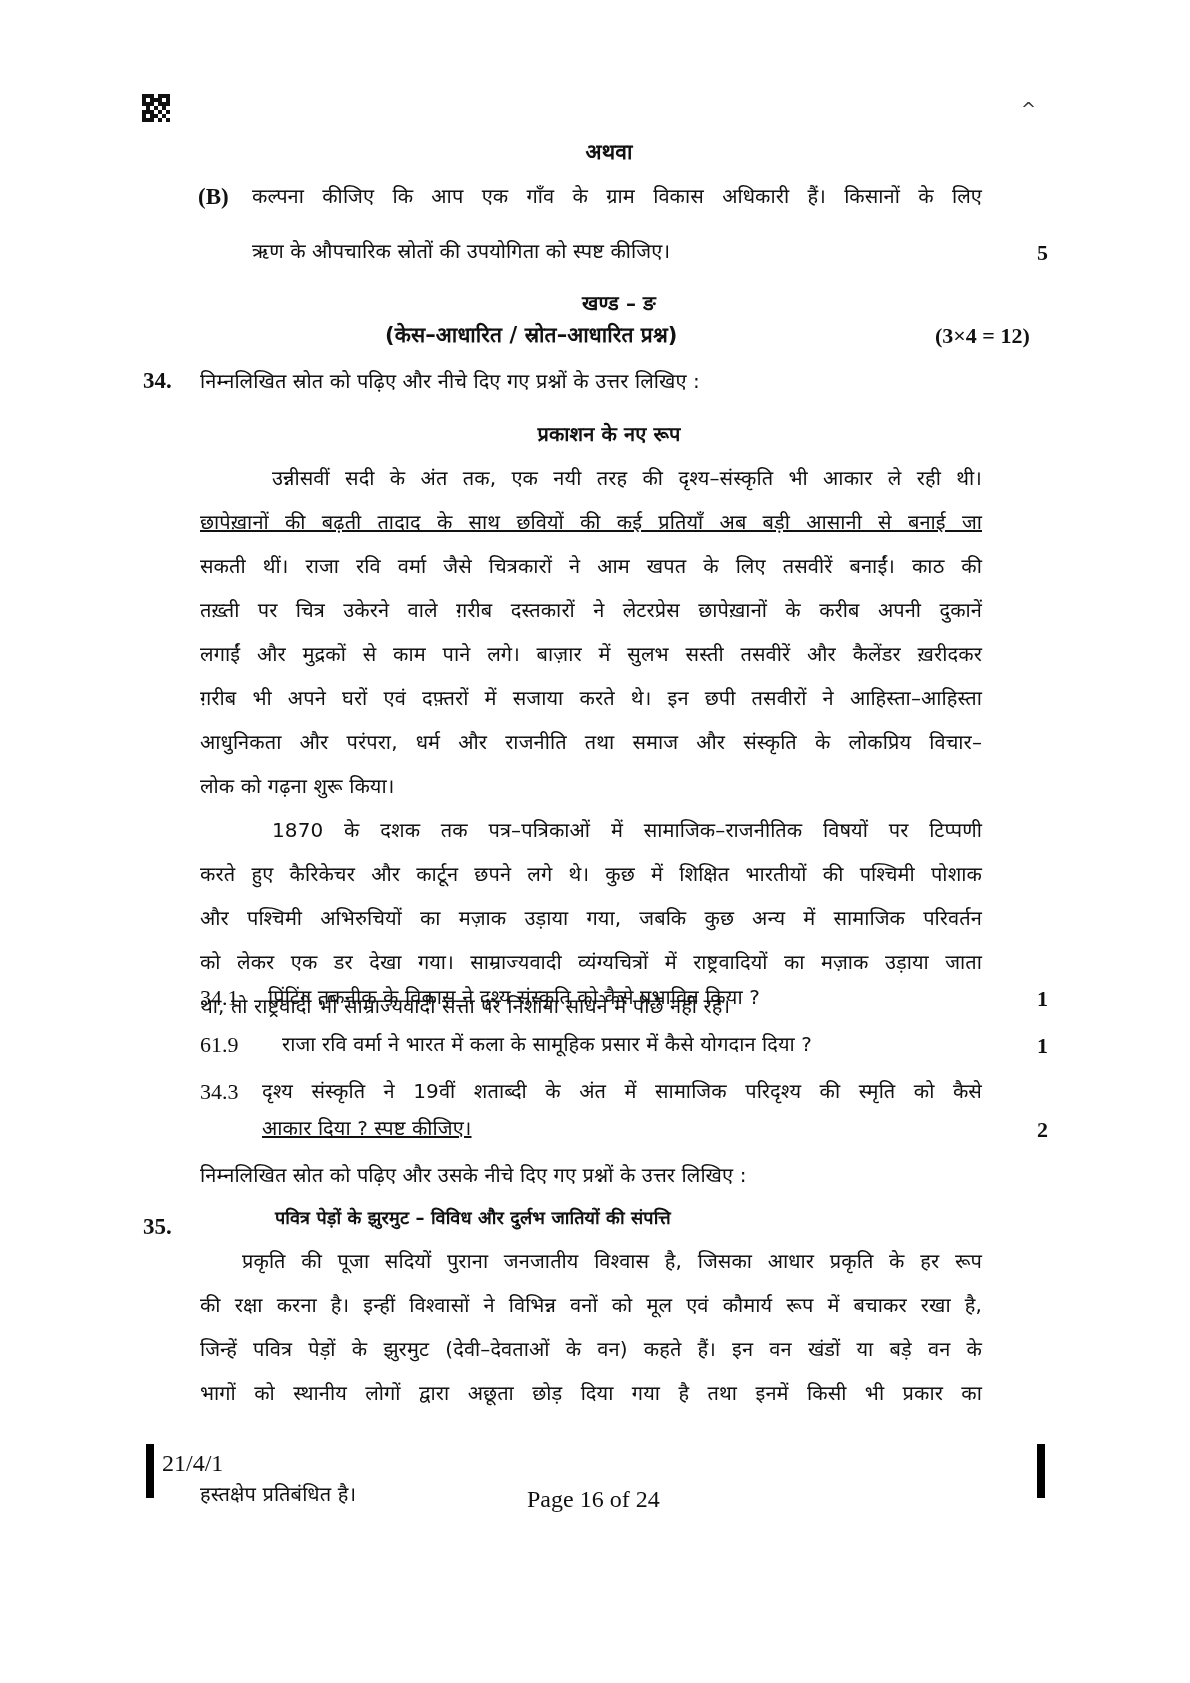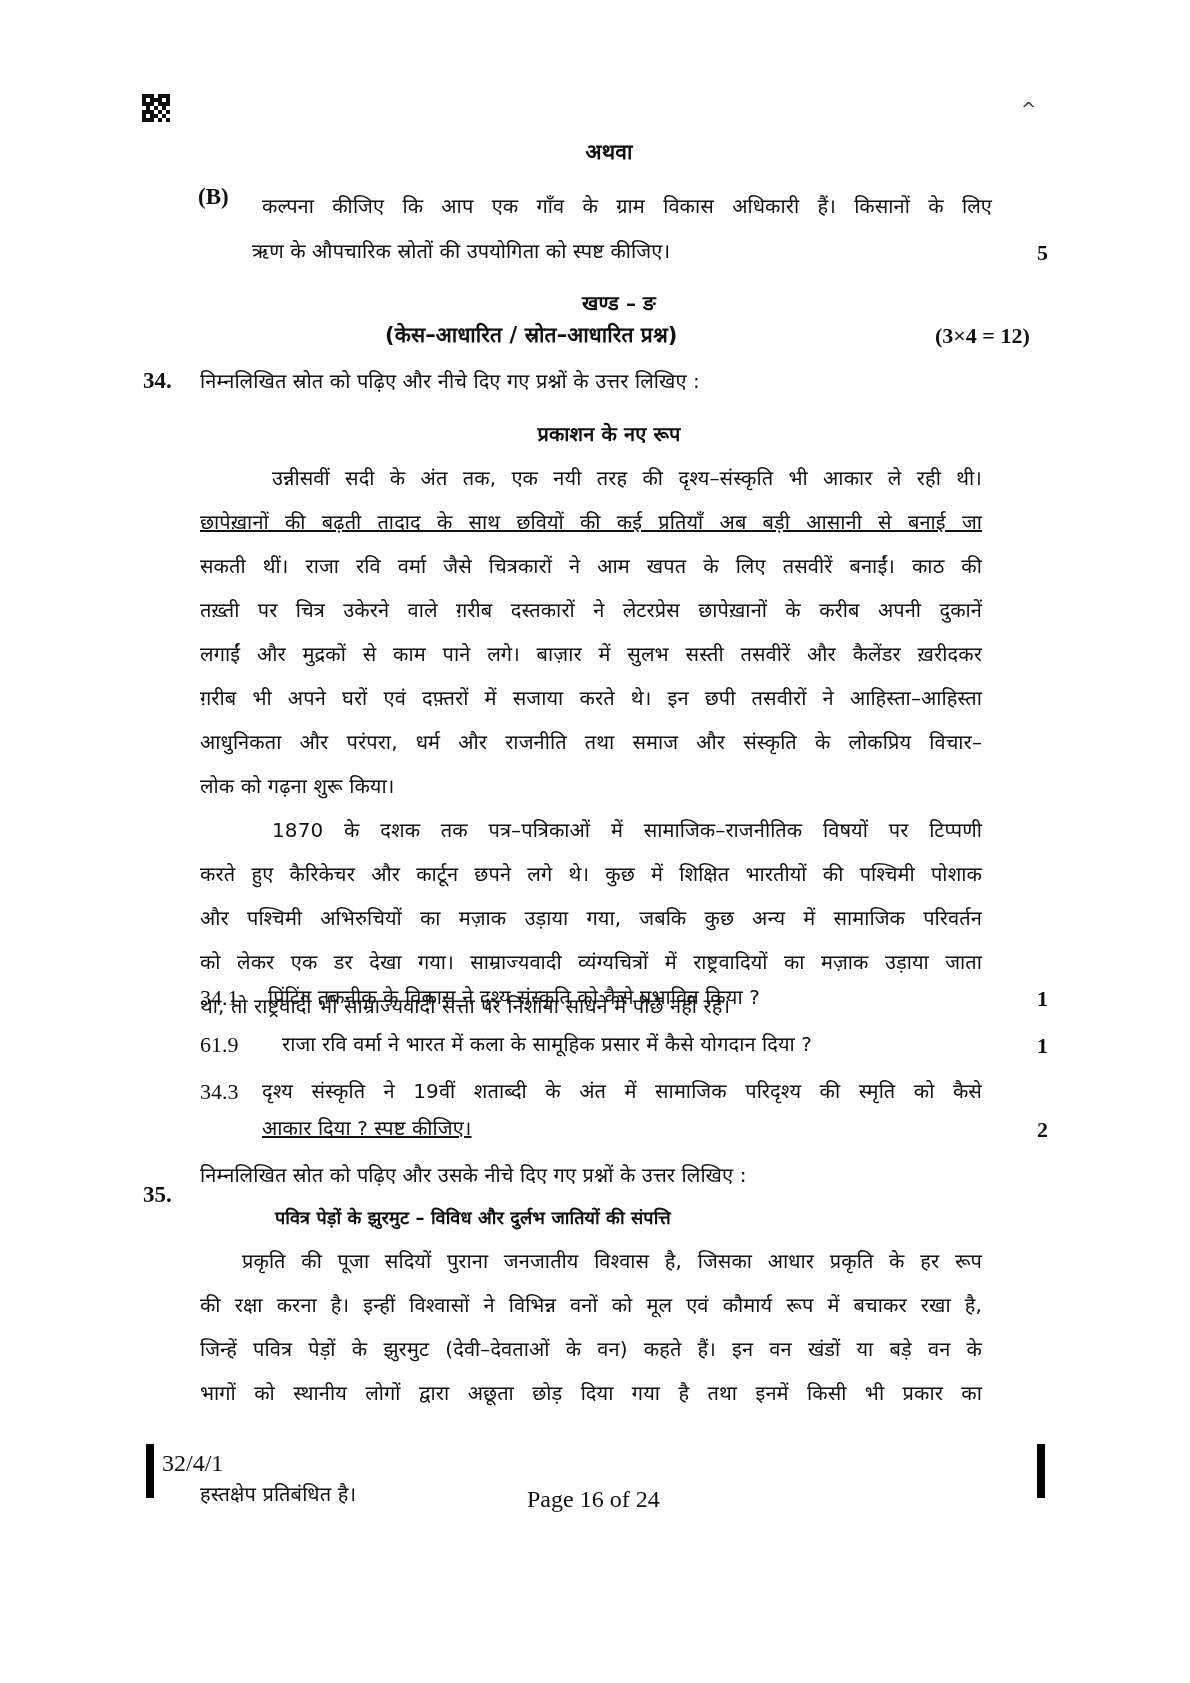--- a/index.html
+++ b/index.html
@@ -86,21 +86,21 @@
     <span class="w"></span>
     <span></span>
     <span class="w"></span>
     <span></span>
 </div>
 <div class="abs caret">^</div>
 
 <div class="abs hi center-head" style="top:132px; left:14px; font-size:21px;">अथवा</div>
 
 <div class="abs qnum" style="left:198px; top:184px;">(B)</div>
-<div class="abs hi para-line" style="left:262px; width:730px; top:176px;margin-top:10px;">कल्पना कीजिए कि आप एक गाँव के ग्राम विकास अधिकारी हैं। किसानों के लिए</div>
+<div class="abs hi para-line" style="left:252px; width:730px; top:176px;">कल्पना कीजिए कि आप एक गाँव के ग्राम विकास अधिकारी हैं। किसानों के लिए</div>
 <div class="abs hi" style="left:252px; top:231px;">ऋण के औपचारिक स्रोतों की उपयोगिता को स्पष्ट कीजिए।</div>
 <div class="abs mark" style="left:1037px; top:240px;">5</div>
 
 <div class="abs hi center-head" style="top:283px; left:24px;">खण्ड – ङ</div>
 <div class="abs hi" style="left:385px; top:315px; font-weight:bold; font-size:21px;">(केस–आधारित / स्रोत–आधारित प्रश्न)</div>
 <div class="abs mark" style="left:935px; top:323px;">(3×4 = 12)</div>
 
 <div class="abs qnum" style="left:143px; top:368px;">34.</div>
 <div class="abs hi" style="left:200px; top:361px;">निम्नलिखित स्रोत को पढ़िए और नीचे दिए गए प्रश्नों के उत्तर लिखिए :</div>
 <div class="abs hi center-head" style="top:414px; left:14px;">प्रकाशन के नए रूप</div>
@@ -134,28 +134,28 @@
   <div class="abs hi" style="left:262px; top:1024px;margin-left:20px;">राजा रवि वर्मा ने भारत में कला के सामूहिक प्रसार में कैसे योगदान दिया ?</div>
   <div class="abs mark-n" style="left:1037px; top:1033px;">1</div>
 </div>
 <div>
   <div class="abs sub-num" style="left:200px; top:1072px; line-height:40px;">34.3</div>
   <div class="abs hi para-line" style="left:262px; width:720px; top:1071px;">दृश्य संस्कृति ने 19वीं शताब्दी के अंत में सामाजिक परिदृश्य की स्मृति को कैसे</div>
   <div class="abs hi" style="left:262px; top:1108px;text-decoration:underline;">आकार दिया ? स्पष्ट कीजिए।</div>
   <div class="abs mark-n" style="left:1037px; top:1117px;">2</div>
 </div>
 
-<div class="abs qnum" style="left:143px; top:1182px;text-align:center;">35.</div>
+<div class="abs qnum" style="left:143px; top:1214px;text-align:center;">35.</div>
 <div class="abs hi" style="left:200px; top:1155px;">निम्नलिखित स्रोत को पढ़िए और उसके नीचे दिए गए प्रश्नों के उत्तर लिखिए :</div>
 <div class="abs hi" style="left:275px; top:1198px; font-weight:bold; font-size:18px;">पवित्र पेड़ों के झुरमुट – विविध और दुर्लभ जातियों की संपत्ति</div>
 
 <div>
   <div class="abs hi para-line" style="left:242px; width:740px; top:1241px;">प्रकृति की पूजा सदियों पुराना जनजातीय विश्वास है, जिसका आधार प्रकृति के हर रूप</div>
   <div class="abs hi para-line" style="top:1285px;">की रक्षा करना है। इन्हीं विश्वासों ने विभिन्न वनों को मूल एवं कौमार्य रूप में बचाकर रखा है,</div>
   <div class="abs hi para-line" style="top:1329px;">जिन्हें पवित्र पेड़ों के झुरमुट (देवी–देवताओं के वन) कहते हैं। इन वन खंडों या बड़े वन के</div>
   <div class="abs hi para-line" style="top:1373px;">भागों को स्थानीय लोगों द्वारा अछूता छोड़ दिया गया है तथा इनमें किसी भी प्रकार का</div>
   <div class="abs hi para-line last" style="top:1474px;">हस्तक्षेप प्रतिबंधित है।</div>
 </div>
 
 <div class="abs footer-bar" style="left:146px; top:1444px;"></div>
-<div class="abs footer-text" style="left:162px; top:1450px;">32/4/1</div>
+<div class="abs footer-text" style="left:162px; top:1450px;">21/4/1</div>
 <div class="abs footer-text" style="left:527px; top:1450px;margin-top:36px;">Page 16 of 24</div>
 <div class="abs footer-bar" style="left:1037px; top:1444px;"></div>
 
 </body></html>

